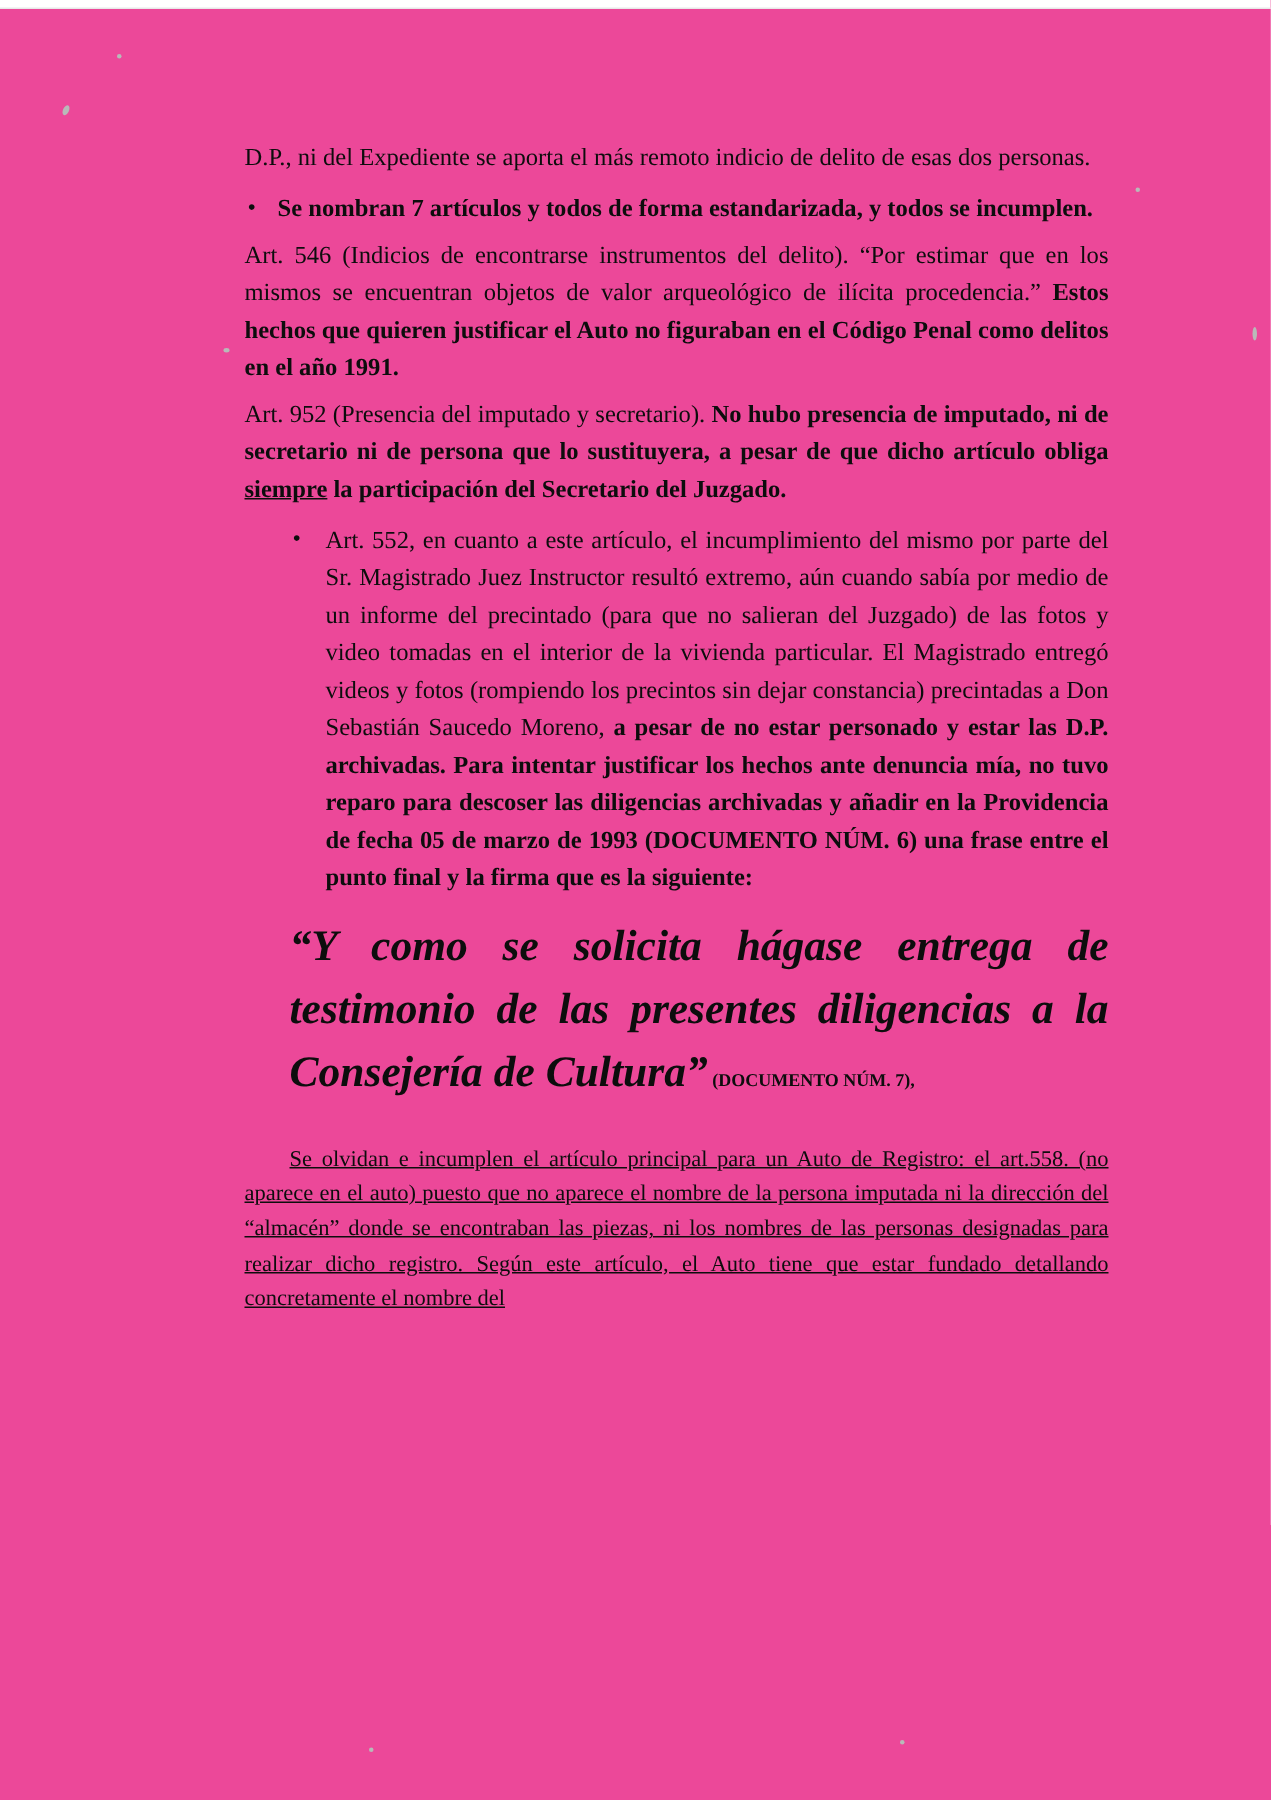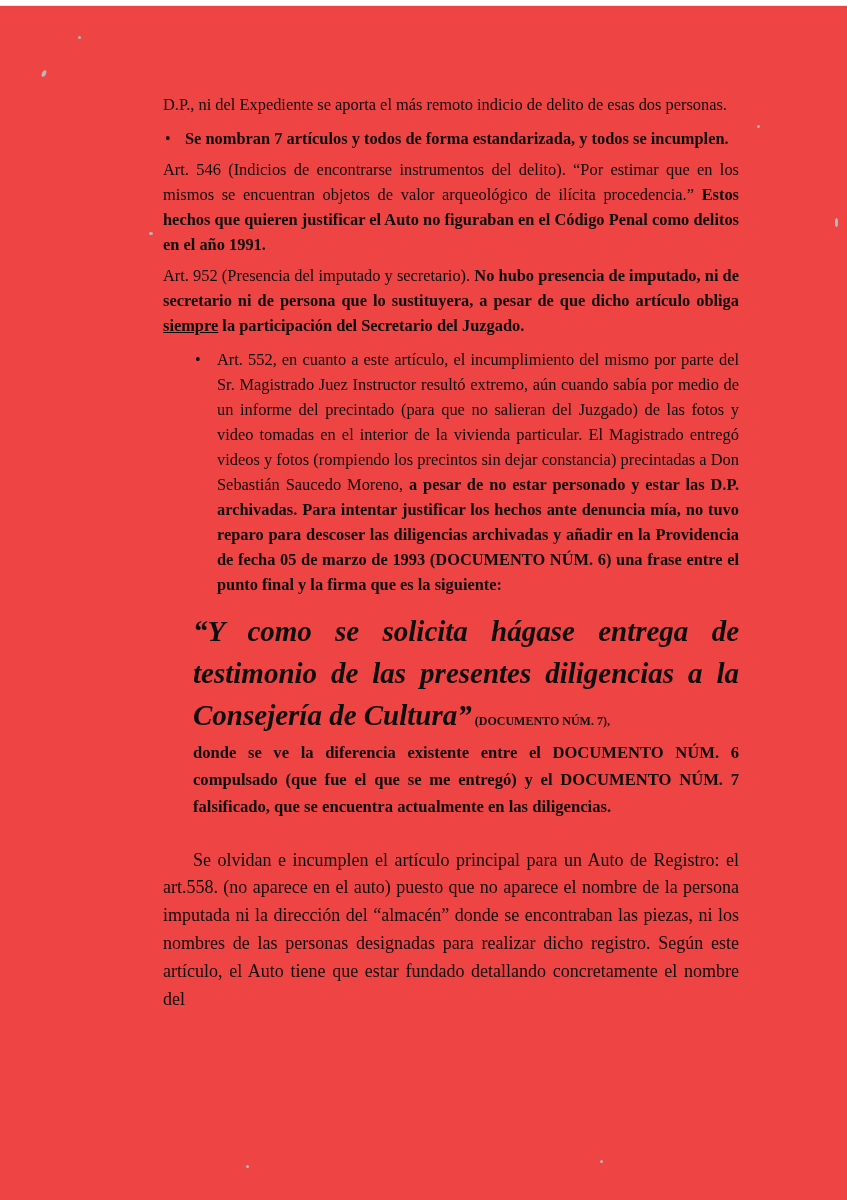--- a/index.html
+++ b/index.html
@@ -11,21 +11,21 @@
     height: 1200px;
     background: #ffffff;
     font-family: "Liberation Serif", serif;
     color: #0d0d0d;
     overflow: hidden;
     position: relative;
   }
   .page {
     position: absolute;
     inset: 0;
-    background: #ef4444;
+    background: #ec4899;
   }
   
   .speck {
     position: absolute;
     background: #b9b9b9;
     border-radius: 50%;
   }
   .scan-line-top {
     position: absolute;
     top: 0; left: 0; right: 0;
@@ -90,21 +90,21 @@
   }
   .quoteblock p {
     font-weight: bold;
     font-size: 16.6px;
     line-height: 1.62;
   }
   .q-small { font-size: 12px; font-weight: bold; font-style: normal; }
   .closing {
     margin-top: 26px;
   }
-  .closing p { font-size: 18px; line-height: 1.55; }
+  .closing p { font-size: 15px; line-height: 1.55; text-decoration: underline; }
   .first-indent { text-indent: 30px; }
 </style>
 </head>
 <body>
 
 <div class="page">
   <div class="scan-line-top"></div>
 
   <div class="speck" style="left:78px; top:36px; width:3px; height:3px;"></div>
   <div class="speck" style="left:42px; top:70px; width:4px; height:7px; transform:rotate(25deg);"></div>
@@ -138,21 +138,20 @@
 
     <div class="bullet-row indent">
       <span class="dot">•</span>
       <div class="btext">
         <p><span>Art. 552, en cuanto a este artículo, el incumplimiento del mismo por parte del Sr. Magistrado Juez Instructor resultó extremo, aún cuando sabía por medio de un informe del precintado (para que no salieran del Juzgado) de las fotos y video tomadas en el interior de la vivienda particular. El Magistrado entregó videos y fotos (rompiendo los precintos sin dejar constancia) precintadas a Don Sebastián Saucedo Moreno, </span><span class="bold">a pesar de no estar personado y estar las D.P. archivadas.  Para intentar justificar los hechos ante denuncia mía, no tuvo reparo para descoser las diligencias archivadas y añadir en la Providencia de fecha 05 de marzo de 1993 (DOCUMENTO NÚM. 6) una frase entre el punto final y la firma que es la siguiente:</span></p>
       </div>
     </div>
 
     <div class="quoteblock">
       <p><span class="bigquote">“Y como se solicita hágase entrega de testimonio de las presentes diligencias a la Consejería de Cultura”</span><span class="q-small"> (DOCUMENTO NÚM. 7),</span></p>
-      <p style="margin-top:4px;">donde se ve la diferencia existente entre el DOCUMENTO NÚM. 6 compulsado (que fue el que se me entregó) y el DOCUMENTO NÚM. 7 falsificado, que se encuentra actualmente en las diligencias.</p>
     </div>
 
     <div class="closing">
       <p class="first-indent">Se olvidan e incumplen el artículo principal para un Auto de Registro: el art.558. (no aparece en el auto) puesto que no aparece el nombre de la persona imputada ni la dirección del “almacén” donde se encontraban las piezas, ni los nombres de las personas designadas para realizar dicho registro. Según este artículo, el Auto tiene que estar fundado detallando concretamente el nombre del</p>
     </div>
 
   </div>
 </div>
 
 </body></html>

